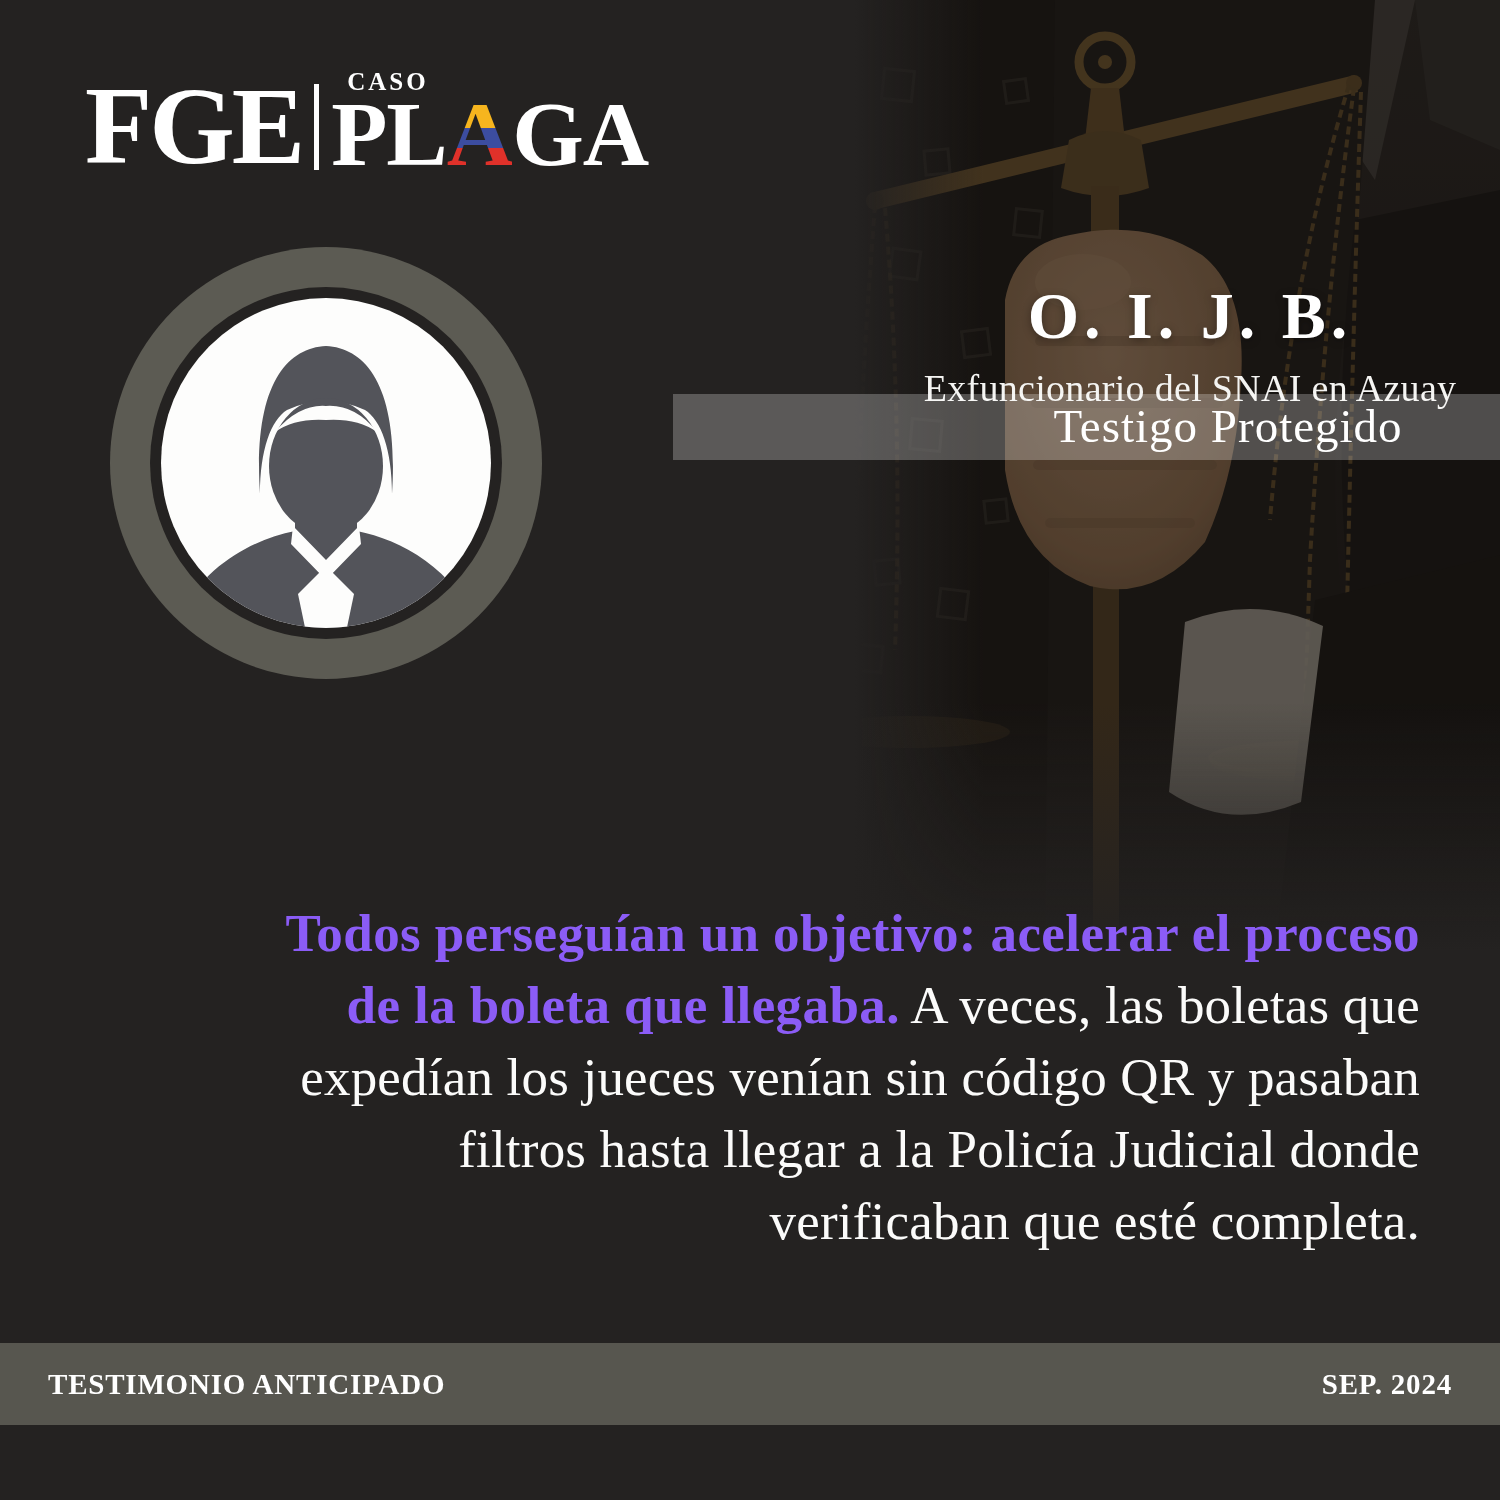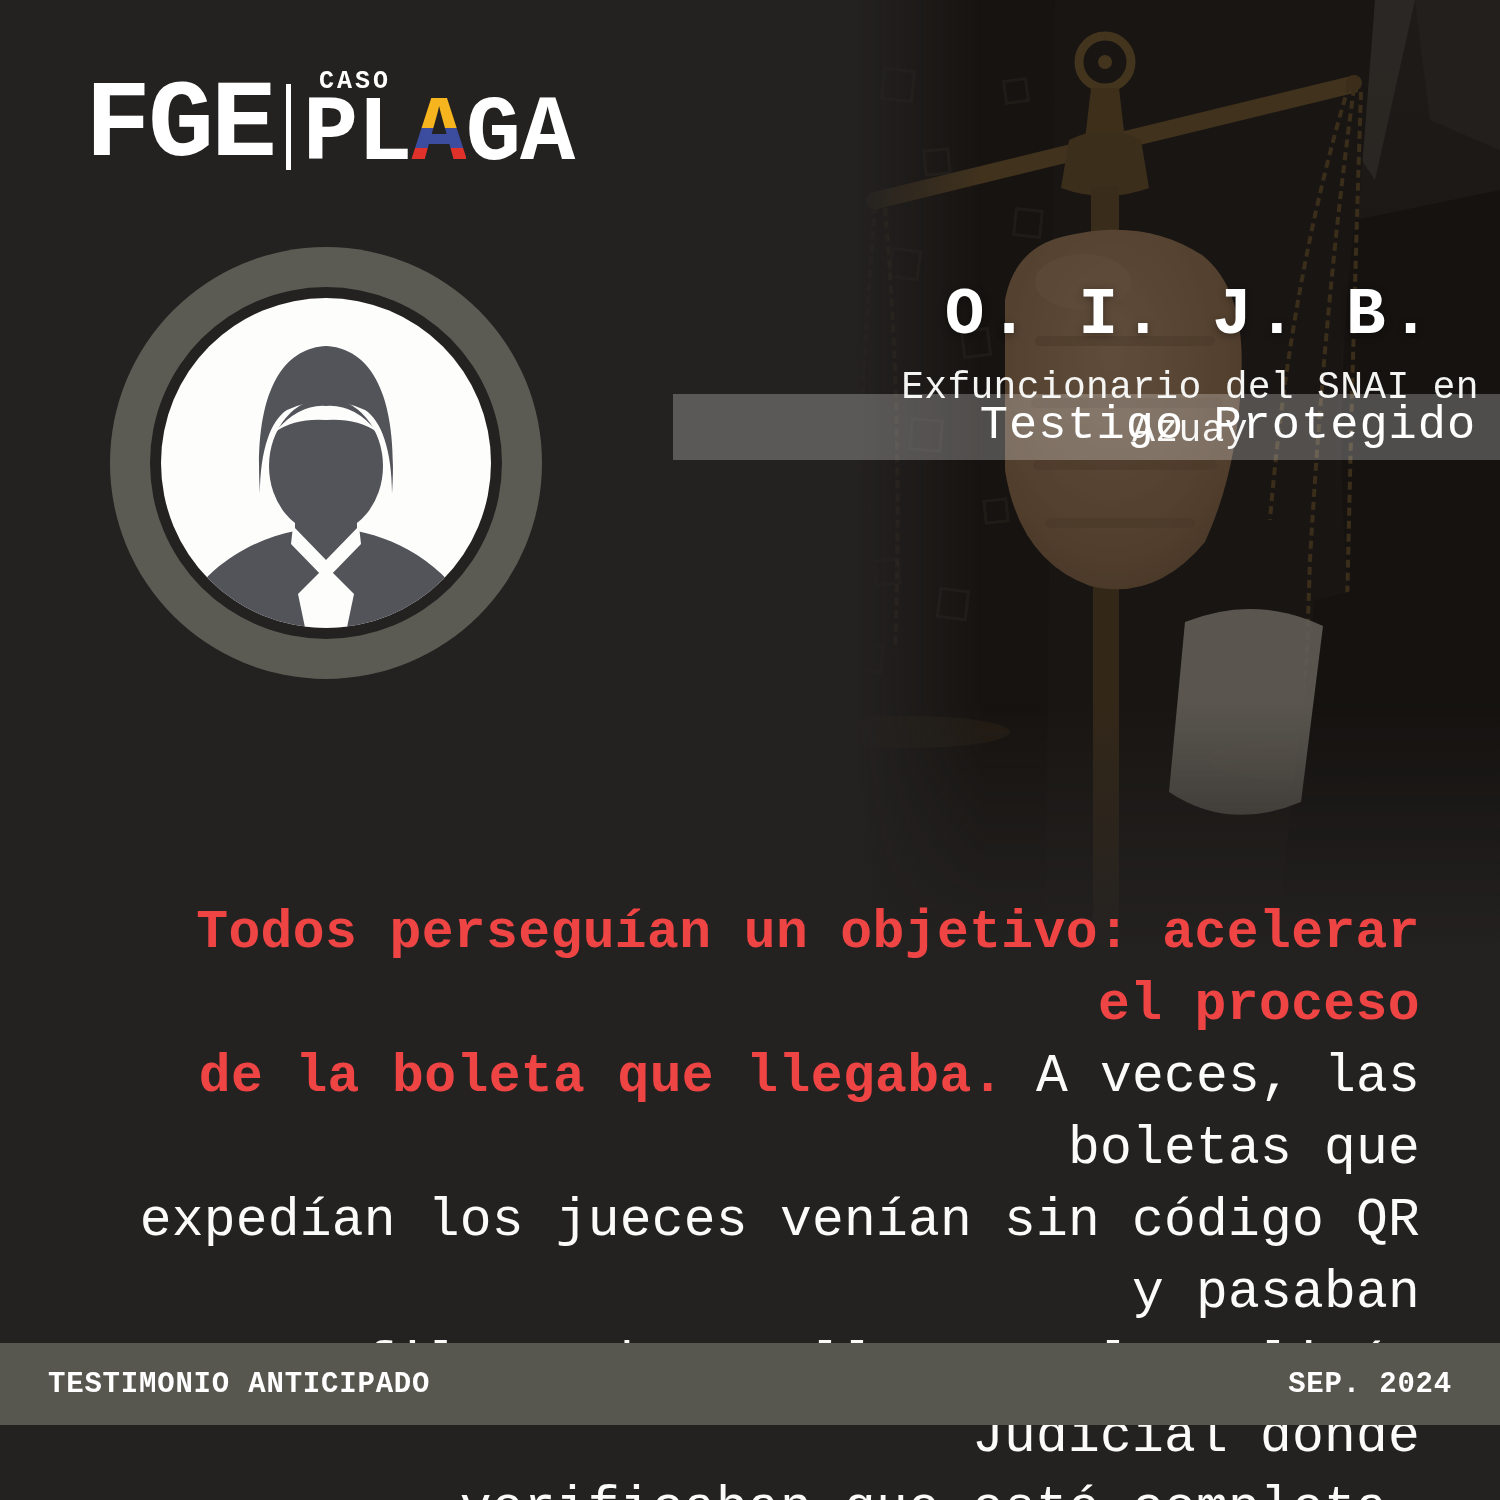--- a/index.html
+++ b/index.html
@@ -6,21 +6,21 @@
     margin: 0;
     padding: 0;
     background: #242221;
   }
   .canvas {
     position: relative;
     width: 1500px;
     height: 1500px;
     background: var(--background, #242221);
     overflow: hidden;
-    font-family: Liberation Mono, monospace;
+    font-family: Liberation Serif, serif;
     color: #ffffff;
   }
 
   
   .photo {
     position: absolute;
     left: 855px;
     top: 0;
     width: 645px;
     height: 950px;
@@ -174,21 +174,21 @@
     font-size: 53px;
     line-height: 72px;
     font-weight: 400;
     letter-spacing: 0.2px;
     white-space: pre-line;
     color: #fbfbfa;
   }
   .para2 strong {
     font-weight: 700;
     letter-spacing: 0.4px;
-    color: #ef4444;
+    color: #8b5cf6;
     margin-left: 32px;
   }
 
   
   .footer {
     position: absolute;
     left: 0;
     top: 1343px;
     width: 1500px;
     height: 82px;

